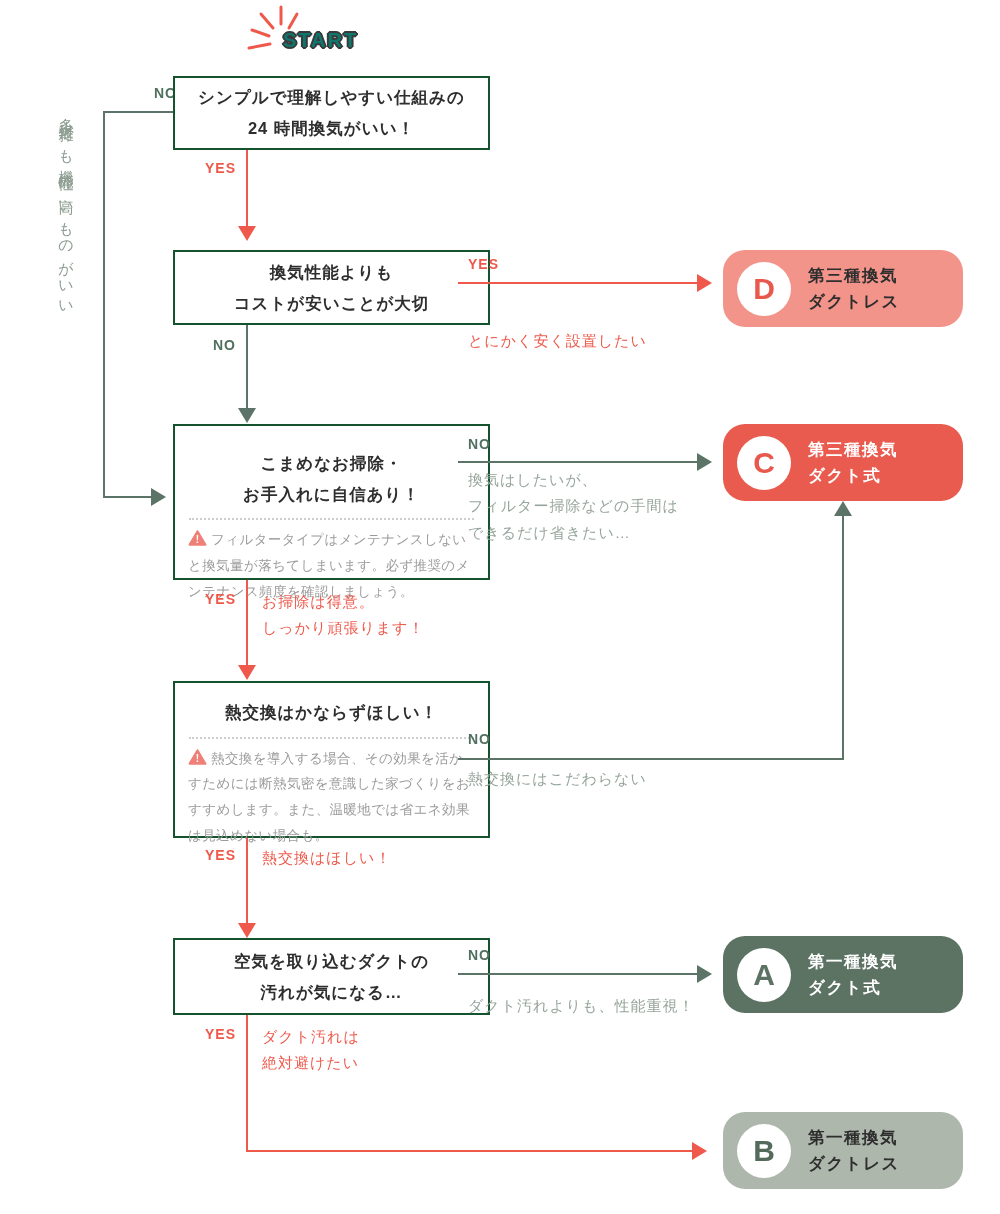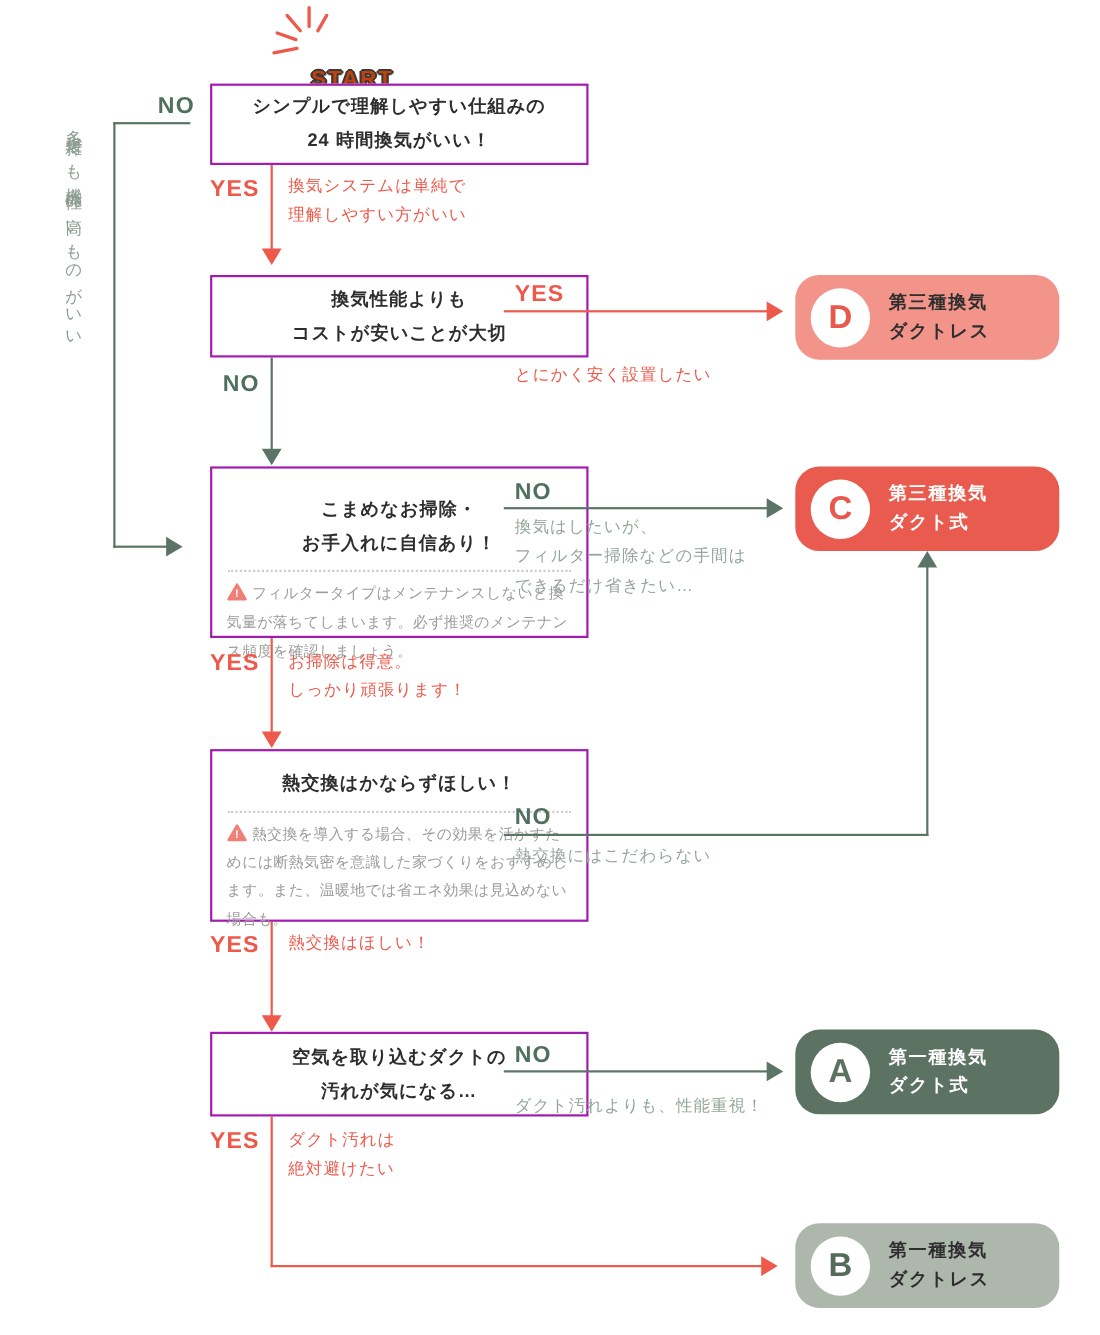--- a/index.html
+++ b/index.html
@@ -2,31 +2,30 @@
 <html><head>
 <meta charset="utf-8">
 <style>
   html,body{margin:0;padding:0;background:#ffffff;}
   body{font-family:"Liberation Sans","DejaVu Sans",sans-serif;}
   .canvas{position:relative;width:1000px;height:1214px;background:#fff;overflow:hidden;}
 
   
   .start-label{
     position:absolute;left:283px;top:29px;
-    font-size:20px;font-weight:bold;letter-spacing:2px;color:#c2410c;
+    font-size:20px;font-weight:bold;letter-spacing:2px;color:#0f766e;
     text-shadow:-2px 0 #3a3a3a,2px 0 #3a3a3a,0 -2px #3a3a3a,0 2px #3a3a3a,
                 -1px -1px #3a3a3a,1px 1px #3a3a3a,1px -1px #3a3a3a,-1px 1px #3a3a3a;
-    margin-top:32px;
   }
   .sunburst{position:absolute;left:244px;top:4px;}
 
   
   .qbox{
-    position:absolute;width:344px;background:#fff;
-    border:2px solid #a21caf;box-sizing:border-box;margin-left:18px;
+    position:absolute;width:317px;background:#fff;
+    border:2px solid #14532d;box-sizing:border-box;
   }
   .qbox .qtitle{
     font-size:16.5px;font-weight:bold;color:#2e2e2e;text-align:center;
     white-space:pre-line;line-height:1.85;letter-spacing:1px;
   }
   .qbox.center{display:flex;align-items:center;justify-content:center;}
   .divider{border-top:2px dotted #cdcdcd;margin:9px 14px 7px 14px;}
   .note{
     padding:0 13px;color:#9b9b9b;font-size:13.5px;line-height:1.92;
     letter-spacing:0.4px;text-align:left;
@@ -45,21 +44,21 @@
   .arrow.right{border-top:9px solid transparent;border-bottom:9px solid transparent;border-left:15px solid transparent;}
   .arrow.down{border-left:9px solid transparent;border-right:9px solid transparent;border-top:15px solid transparent;}
   .arrow.up{border-left:9px solid transparent;border-right:9px solid transparent;border-bottom:15px solid transparent;}
   .arrow.right.red{border-left-color:#ee594b;}
   .arrow.right.green{border-left-color:#5c7467;}
   .arrow.down.red{border-top-color:#ee594b;}
   .arrow.down.green{border-top-color:#5c7467;}
   .arrow.up.green{border-bottom-color:#5c7467;}
 
   
-  .blabel{position:absolute;font-size:21px;font-weight:bold;letter-spacing:1px;}
+  .blabel{position:absolute;font-size:14px;font-weight:bold;letter-spacing:1px;}
   .blabel.r{width:85px;text-align:right;}
   .red-t{color:#ee594b;}
   .green-t{color:#50705f;}
   .btext{position:absolute;font-size:15px;line-height:1.75;white-space:pre-line;letter-spacing:1px;}
   .btext.red-a{color:#ee594b;}
   .btext.green-a{color:#96a59b;}
 
   
   .vert-text{
     position:absolute;left:56px;top:106px;height:300px;
@@ -102,22 +101,20 @@
   <div class="arrow right green" style="left:151px;top:488px;"></div>
   <div class="vert-text">多少複雑でも機能性の高いものがいい</div>
 
   <div class="qbox center" style="left:173px;top:76px;height:74px;">
     <div class="qtitle">シンプルで理解しやすい仕組みの
 24 時間換気がいい！</div>
   </div>
   <div class="blabel red-t r" style="left:151px;top:160px;">YES</div>
   <div class="vline red-bg" style="left:246px;top:150px;height:78px;"></div>
   <div class="arrow down red" style="left:238px;top:226px;"></div>
-  <div class="btext red-a" style="left:262px;top:157px;">換気システムは単純で
-理解しやすい方がいい</div>
 
   <div class="qbox center" style="left:173px;top:250px;height:75px;">
     <div class="qtitle">換気性能よりも
 コストが安いことが大切</div>
   </div>
 
   <div class="blabel red-t" style="left:468px;top:256px;">YES</div>
   <div class="hline red-bg" style="left:458px;top:282px;width:242px;"></div>
   <div class="arrow right red" style="left:697px;top:274px;"></div>
   <div class="btext red-a" style="left:468px;top:293px;margin-top:35px;">とにかく安く設置したい</div>

